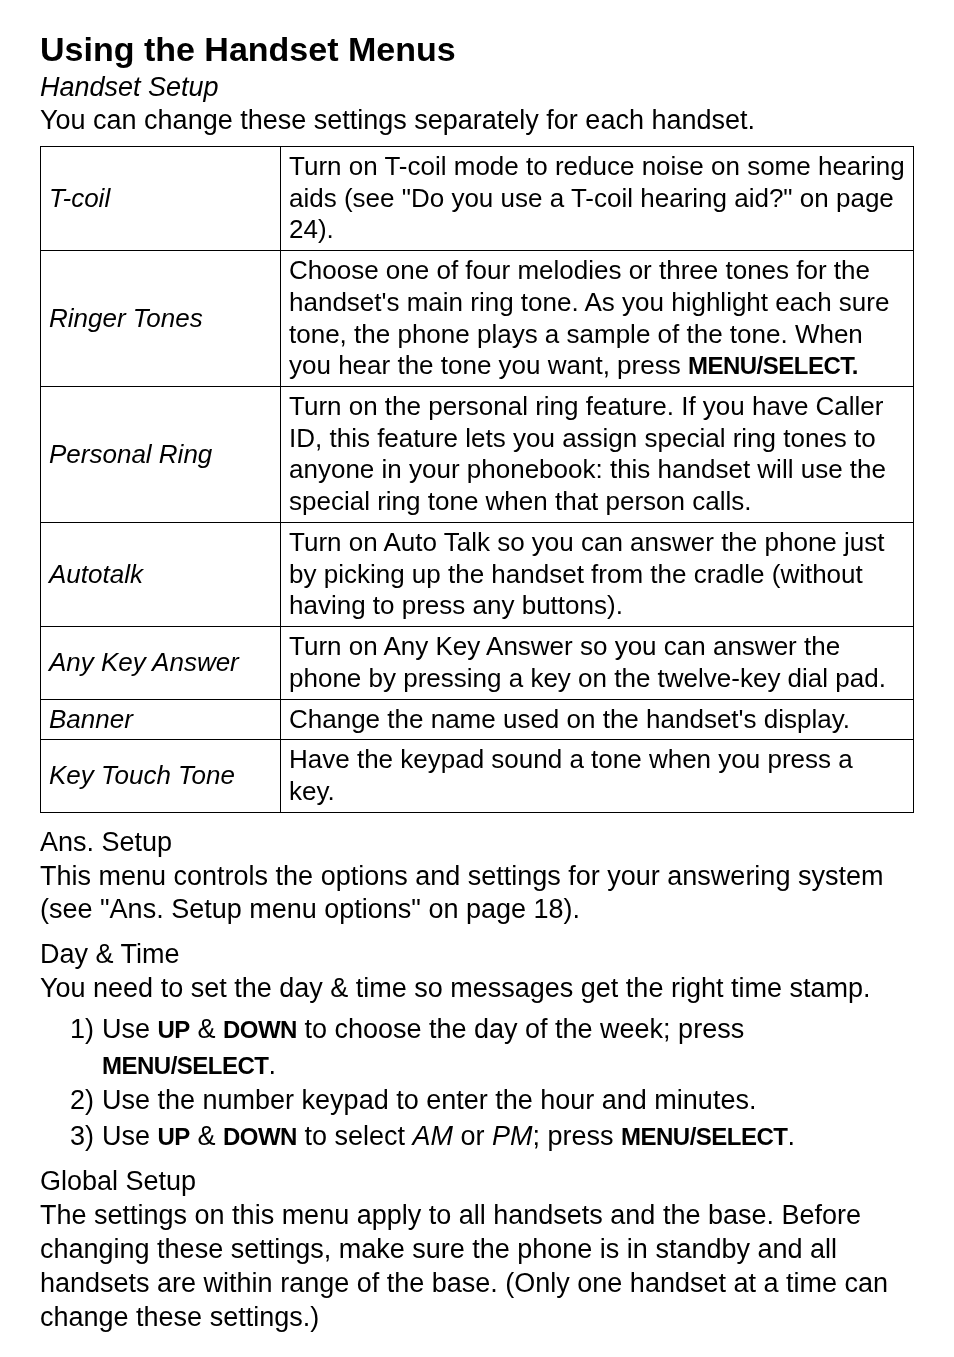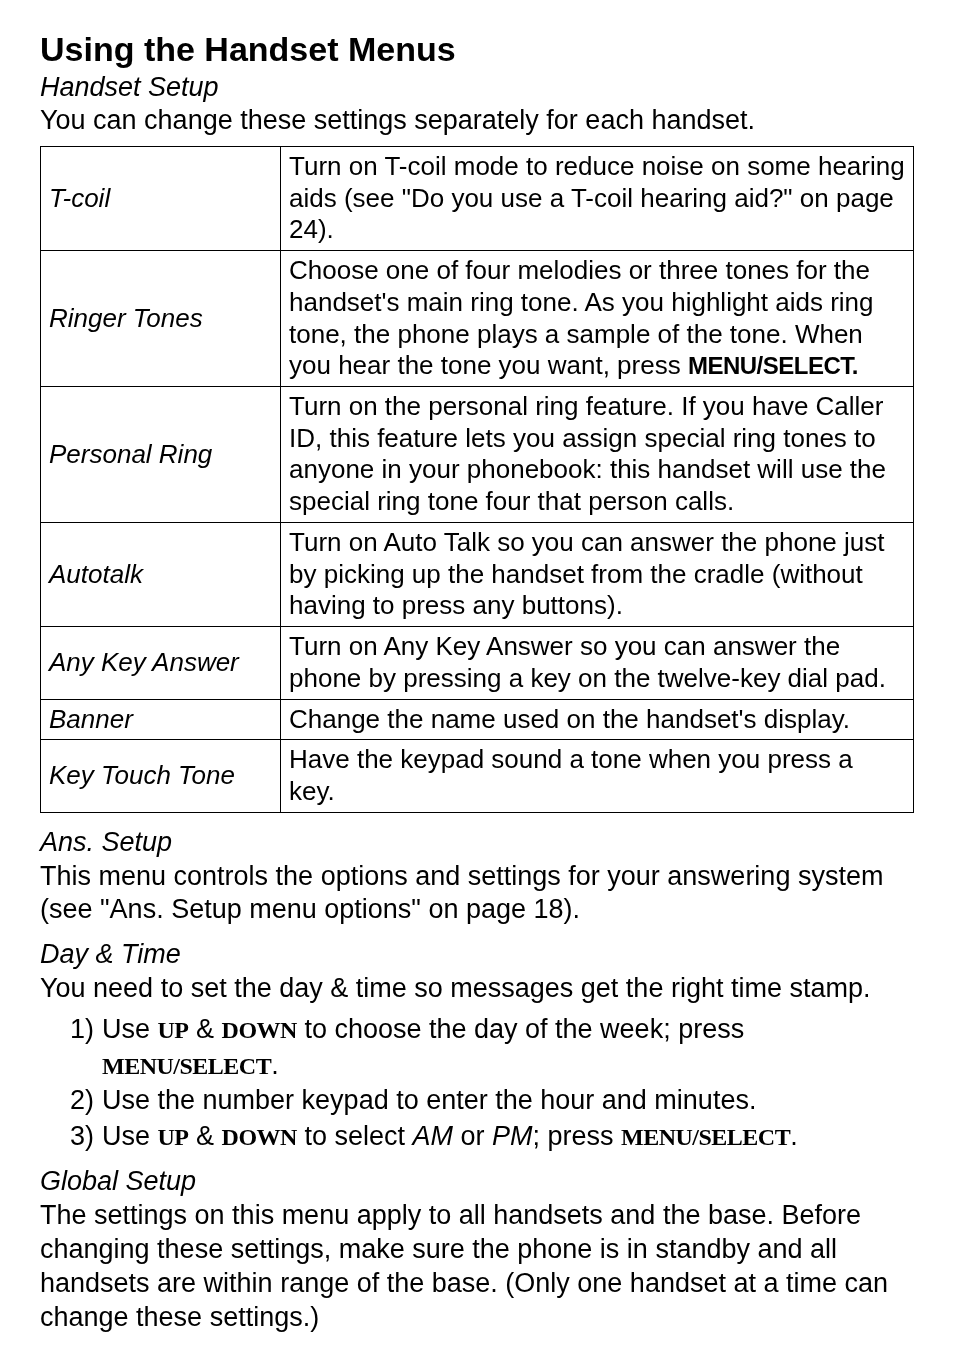--- a/index.html
+++ b/index.html
@@ -47,21 +47,20 @@
       font-style: italic;
       width: 240px;
       white-space: nowrap;
     }
     .description-cell span.keycap {
       font-weight: bold;
       letter-spacing: -0.5px;
     }
     .section-title {
       font-size: 27px;
-      font-style: italic;
       margin-top: 12px;
       margin-bottom: 2px;
     }
     .body-text {
       font-size: 27px;
       line-height: 1.25;
       margin-bottom: 6px;
     }
     ol {
       list-style: none;
@@ -82,21 +81,21 @@
       position: absolute;
       left: 0px;
     }
     .keycap {
       font-weight: bold;
       font-family: Liberation Sans, sans-serif;
       letter-spacing: -0.5px;
     }
     .keycap-sm {
       font-weight: bold;
-      font-family: Liberation Serif, serif;
+      font-family: Liberation Sans, sans-serif;
       letter-spacing: -0.5px;
       font-size: 24px;
     }
     .italic {
       font-style: italic;
     }
   </style>
 </head>
 <body>
 
@@ -106,25 +105,25 @@
 <div class="intro-text">You can change these settings separately for each handset.</div>
 
 <table>
   <tbody id="handset-rows">
       <tr>
         <td class="label-cell">T-coil</td>
         <td class="description-cell"><span>Turn on T-coil mode to reduce noise on some hearing aids (see "Do you use a T-coil hearing aid?" on page 24).</span></td>
       </tr>
       <tr>
         <td class="label-cell">Ringer Tones</td>
-        <td class="description-cell"><span>Choose one of four melodies or three tones for the handset's main ring tone. As you highlight aids ring tone, the phone plays a sample of the tone. When you hear the tone you want, press </span><span class="keycap" style="font-size: 24px;">MENU/SELECT.</span></td>
+        <td class="description-cell"><span>Choose one of four melodies or three tones for the handset's main ring tone. As you highlight each sure tone, the phone plays a sample of the tone. When you hear the tone you want, press </span><span class="keycap" style="font-size: 24px;">MENU/SELECT.</span></td>
       </tr>
       <tr>
         <td class="label-cell">Personal Ring</td>
-        <td class="description-cell"><span>Turn on the personal ring feature. If you have Caller ID, this feature lets you assign special ring tones to anyone in your phonebook: this handset will use the special ring tone four that person calls.</span></td>
+        <td class="description-cell"><span>Turn on the personal ring feature. If you have Caller ID, this feature lets you assign special ring tones to anyone in your phonebook: this handset will use the special ring tone when that person calls.</span></td>
       </tr>
       <tr>
         <td class="label-cell">Autotalk</td>
         <td class="description-cell"><span>Turn on Auto Talk so you can answer the phone just by picking up the handset from the cradle (without having to press any buttons).</span></td>
       </tr>
       <tr>
         <td class="label-cell">Any Key Answer</td>
         <td class="description-cell"><span>Turn on Any Key Answer so you can answer the phone by pressing a key on the twelve-key dial pad.</span></td>
       </tr>
       <tr>

